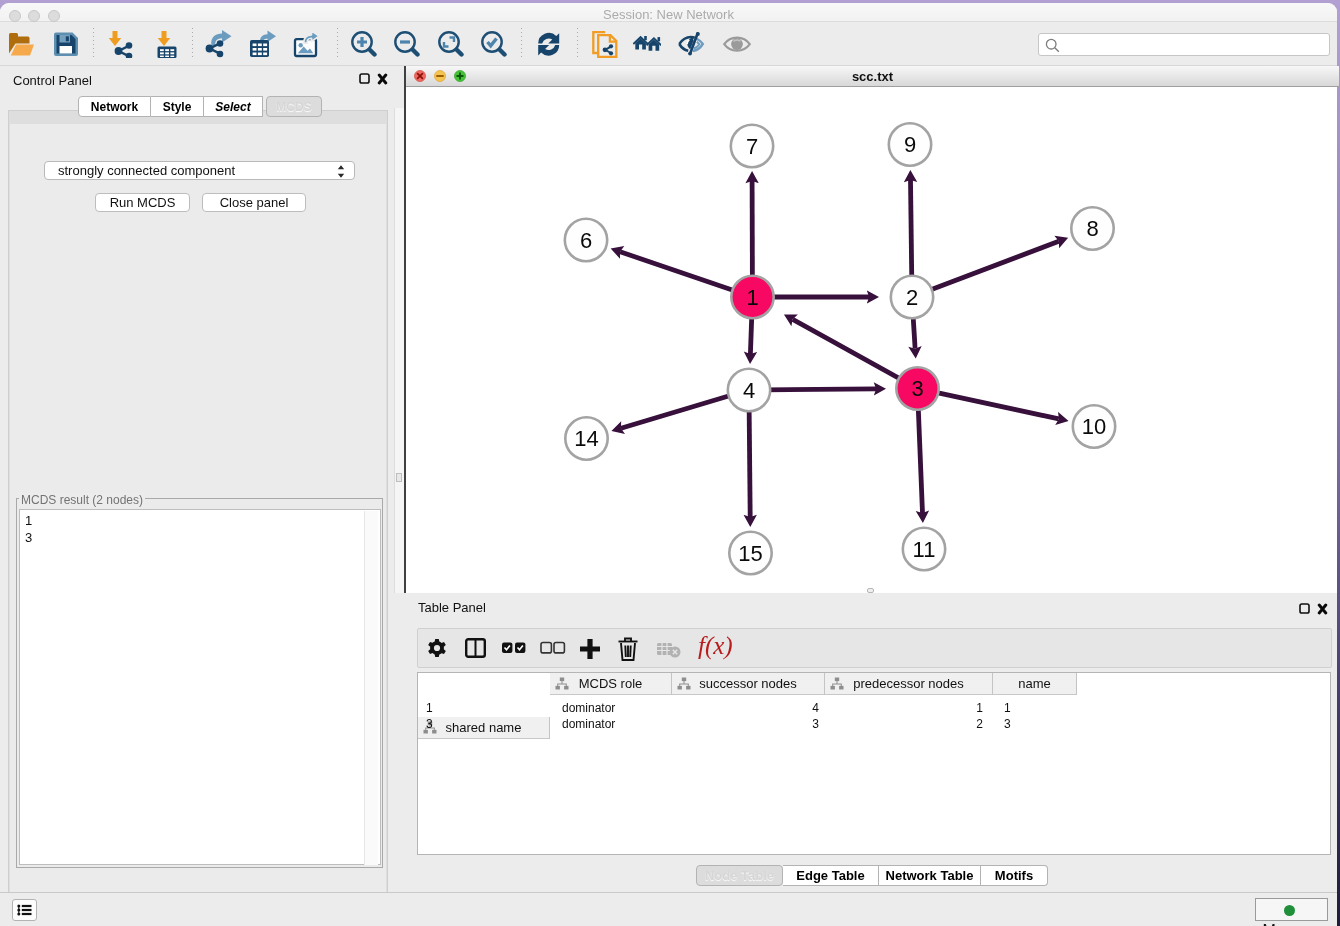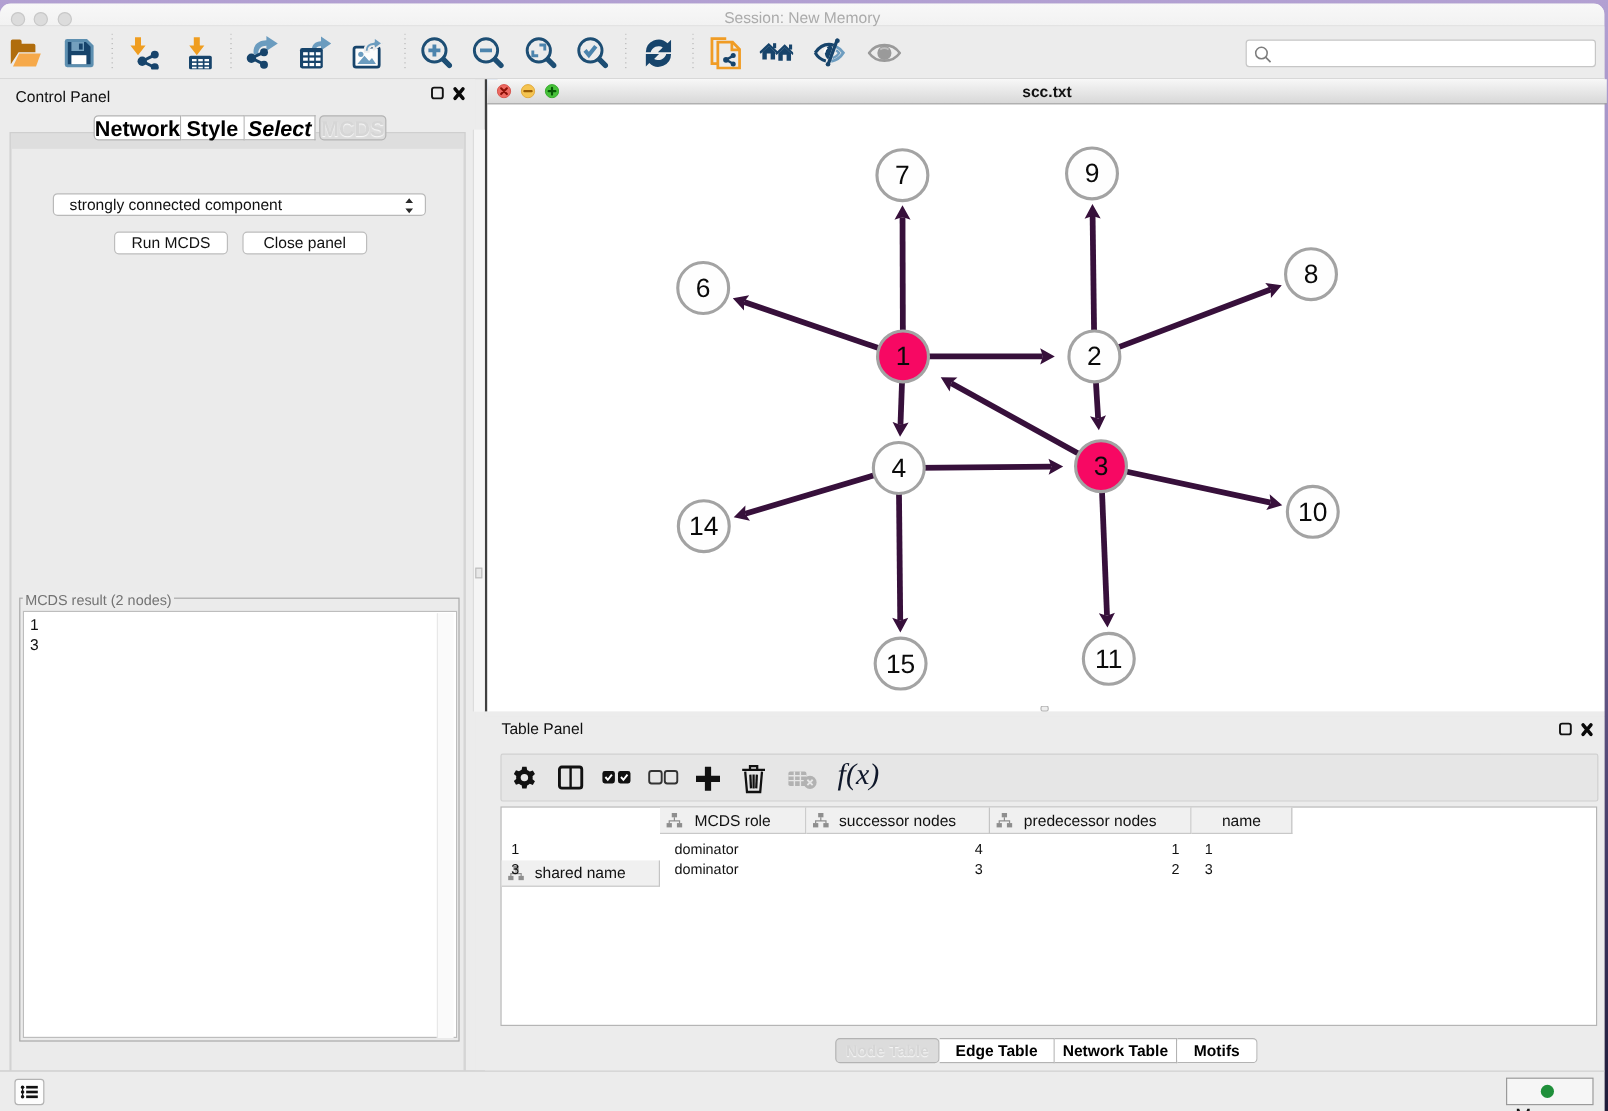--- a/index.html
+++ b/index.html
@@ -23,21 +23,21 @@
   .tbi { position:absolute; top:8px; width:28px; height:28px; }
   .tsep { position:absolute; top:6px; height:32px; width:1px;
           background-image:linear-gradient(#aaa 30%, rgba(0,0,0,0) 0%);
           background-size:1px 4px; background-repeat:repeat-y; }
   #searchbox { position:absolute; left:1038px; top:11px; width:292px; height:23px;
                background:#fff; border:1px solid #c6c6c6; border-radius:3px; }
   
   #cpanel { left:0; top:66px; width:396px; height:826px; background:#ececec; }
   #cphead { position:absolute; left:13px; top:7px; font-size:13px; color:#111; }
   .panbtns { position:absolute; top:5px; }
-  #cptabs { position:absolute; left:78px; top:30px; height:21px; font-size:18px; }
+  #cptabs { position:absolute; left:78px; top:30px; height:21px; font-size:12px; }
   .tab { float:left; background:#fff; border:1px solid #b3b3b3; border-left:none;
          height:21px; line-height:20px; padding:0; text-align:center; color:#000;
          font-weight:bold; }
   .tab.first { border-left:1px solid #b3b3b3; border-radius:4px 0 0 4px; }
   .tab.sel { background:#dcdcdc; color:#d6d6d6; text-shadow:0 1px 1px #fcfcfc;
              border-radius:4px; margin-left:3px; border-left:1px solid #b3b3b3; }
   #cpouter { position:absolute; left:8px; top:44px; width:380px; height:812px;
              background:#dedede; border:1px solid #cfcfcf; }
   #cpinner { position:absolute; left:10px; top:58px; width:376px; height:786px;
              background:#ebebeb; }
@@ -88,21 +88,21 @@
             background:#f6f6f6; border:1px solid #9a9a9a; font-size:16px;
             text-align:center; line-height:21px; color:#111; }
 </style>
 </head>
 <body>
 <div class="abs" id="appbg"></div>
 <div class="abs" id="titlebar">
   <div class="tl" style="left:8.5px;"></div>
   <div class="tl" style="left:28px;"></div>
   <div class="tl" style="left:47.5px;"></div>
-  <div id="wtitle">Session: New Memory</div>
+  <div id="wtitle">Session: New Network</div>
 </div>
 <div class="abs" id="toolbar">
   <svg class="tbi" style="left:8px;" viewBox="0 0 28 28">
       <path d="M1,23.5 V4.5 Q1,3 2.5,3 L8.5,3 Q10,3 10,4.5 V6.5 L20,6.5 Q21.5,6.5 21.5,8 V13.5 H7.5 Z" fill="#b06d0d"></path>
       <path d="M8,14.5 H26 L22,25.5 H2.8 Z" fill="#f6a94a"></path>
     </svg>
   <svg class="tbi" style="left:52px;" viewBox="0 0 28 28">
       <path d="M2,4.5 Q2,2.5 4,2.5 H20.5 L26,8 V24 Q26,26 24,26 H4 Q2,26 2,24 Z" fill="#5d8fb0"></path>
       <path d="M4.5,5 H19.6 L23.5,8.9 V23.5 H4.5 Z" fill="#17446b"></path>
       <rect x="7.5" y="5" width="10.5" height="7.5" fill="#74a0bd"></rect>
@@ -397,21 +397,21 @@
     <svg style="position:absolute;left:238px;top:12px;" width="26" height="17" viewBox="0 0 26 17">
         <g fill="#b2b2b2">
           <rect x="1" y="2" width="15" height="12" rx="1.5"></rect>
         </g>
         <g stroke="#e6e6e6" stroke-width="1.2">
           <path d="M1,5.5 H16 M6,2 V14 M11,2 V14 M1,9.5 H16"></path>
         </g>
         <circle cx="19" cy="11" r="5.5" fill="#b2b2b2"></circle>
         <path d="M16.8,8.8 l4.4,4.4 M21.2,8.8 l-4.4,4.4" stroke="#e6e6e6" stroke-width="1.5"></path>
       </svg>
-    <div style="position:absolute;left:280px;top:3px;font-family:'Liberation Serif',serif;font-style:italic;font-size:25px;color:#0f172a;">f(x)</div>
+    <div style="position:absolute;left:280px;top:3px;font-family:'Liberation Serif',serif;font-style:italic;font-size:25px;color:#b91c1c;">f(x)</div>
   </div>
   <div id="ttable">
     <div class="th" style="left:0px;   width:132px;margin-top:44px;"><svg class="hico" viewBox="0 0 14 13">
           <g fill="#8e8e8e">
             <rect x="4.8" y="0.5" width="4.4" height="3.6"></rect>
             <rect x="0.5" y="8.9" width="4.4" height="3.6"></rect>
             <rect x="9.1" y="8.9" width="4.4" height="3.6"></rect>
             <path d="M6.5,4 h1 v2.5 h-1 z M2.2,6.5 h9.6 v1 h-9.6 z M2.2,6.5 h1 v2.5 h-1 z M10.8,6.5 h1 v2.5 h-1 z"></path>
           </g>
         </svg>shared name</div>

